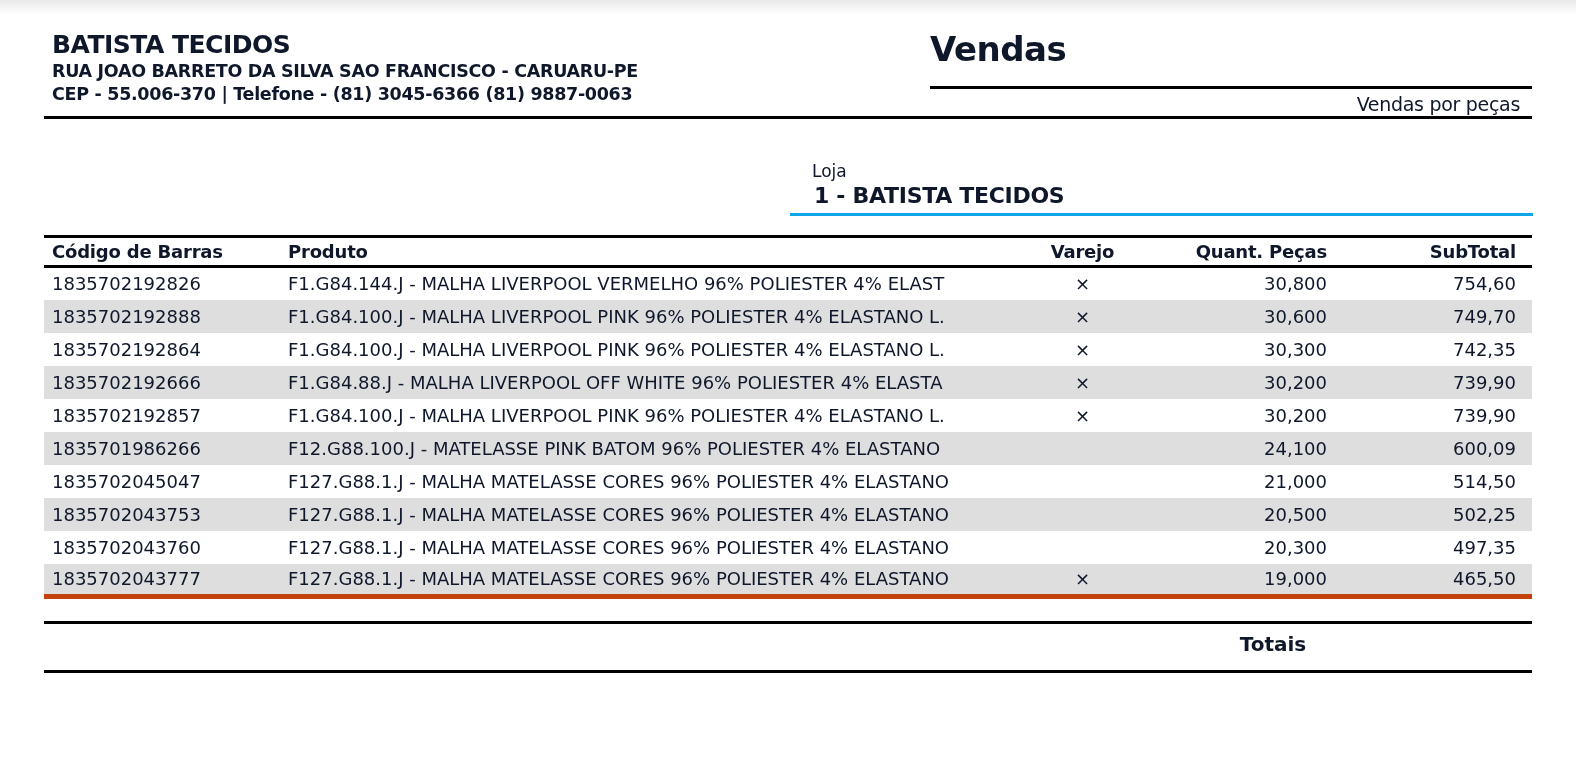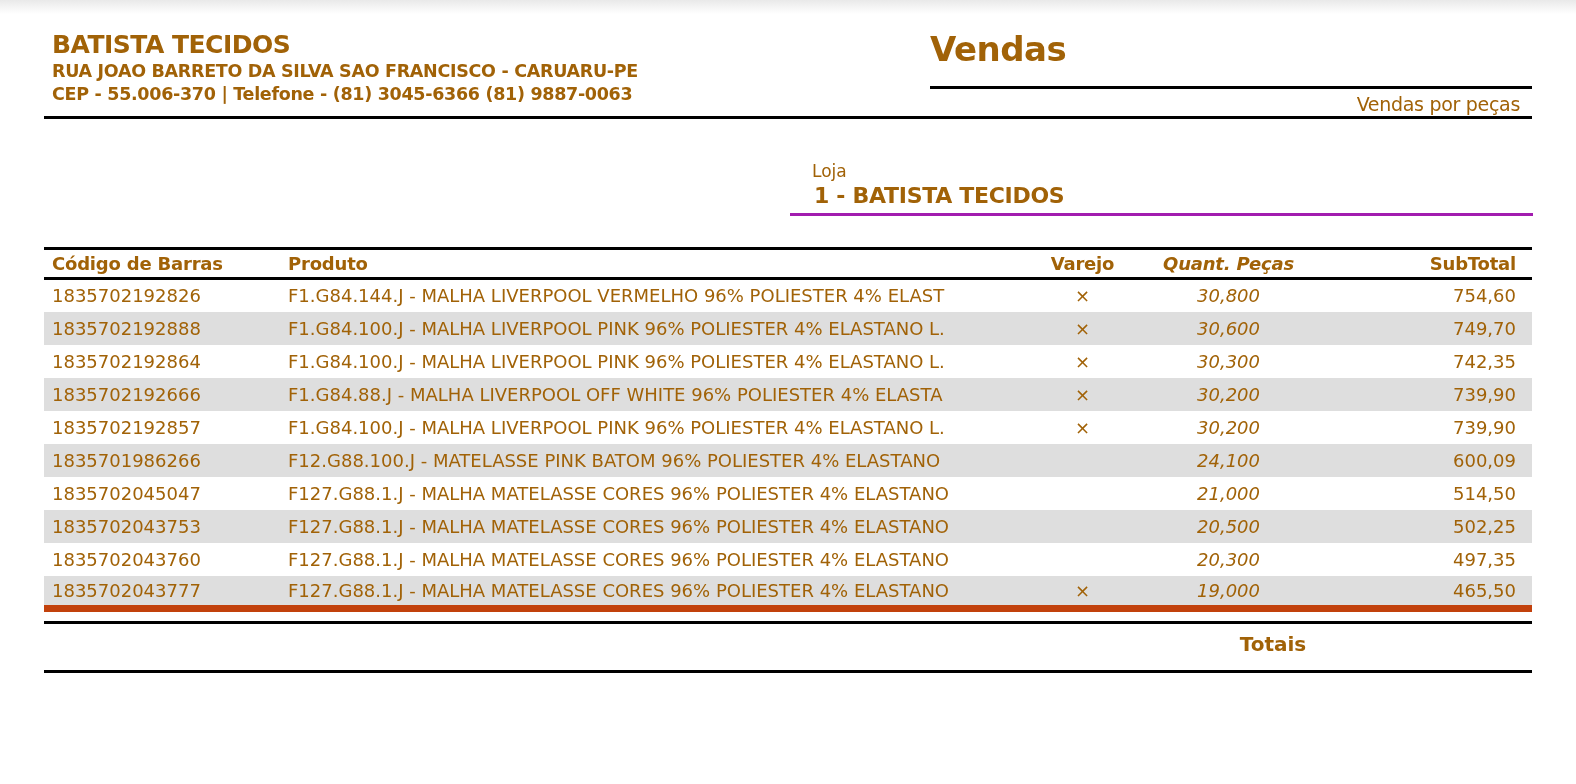--- a/index.html
+++ b/index.html
@@ -2,21 +2,21 @@
 <html><head>
 <meta charset="utf-8">
 <style>
   html, body { margin: 0; padding: 0; background: #ffffff; }
   .page {
     position: relative;
     width: 1576px;
     height: 680px;
     background: #ffffff;
     font-family: "DejaVu Sans", sans-serif;
-    color: #a16207;
+    color: #0f172a;
     overflow: hidden;
   }
   .top-shade {
     position: absolute; left: 0; top: 0; width: 1576px; height: 14px;
     background: linear-gradient(#e9e9e9, #ffffff);
   }
 
   
   .company { position: absolute; left: 52px; top: 30px; }
   .company-name { font-size: 25px; font-weight: bold; line-height: 30px; letter-spacing: -0.5px; }
@@ -24,45 +24,45 @@
   .company-cep { font-size: 17.5px; font-weight: bold; line-height: 23px; letter-spacing: -0.3px; }
 
   
   .report-title-block { position: absolute; left: 930px; top: 28px; width: 602px; }
   .report-title { font-size: 34px; font-weight: bold; line-height: 42px; border-bottom: 3px solid #000; padding-bottom: 16px; letter-spacing: -0.5px; }
   .report-subtitle { font-size: 19px; font-weight: normal; text-align: right; padding-right: 12px; line-height: 24px; margin-top: 3px; letter-spacing: -0.3px; }
 
   .header-rule { position: absolute; left: 44px; top: 116px; width: 1488px; border-top: 3px solid #000; }
 
   
-  .store-block { position: absolute; left: 790px; top: 160px; width: 743px; border-bottom: 3px solid #a21caf; padding-bottom: 4px; }
+  .store-block { position: absolute; left: 790px; top: 160px; width: 743px; border-bottom: 3px solid #0ea5e9; padding-bottom: 4px; }
   .store-label { margin-left: 22px; font-size: 17px; line-height: 22px; }
   .store-value { margin-left: 24px; font-size: 22px; font-weight: bold; line-height: 27px; letter-spacing: -0.3px; }
 
   
   .sales-table {
-    position: absolute; left: 44px; top: 247px; width: 1488px;
+    position: absolute; left: 44px; top: 235px; width: 1488px;
     border-collapse: collapse; table-layout: fixed;
-    border-top: 3px solid #000; border-bottom: 7px solid #c2410c;
+    border-top: 3px solid #000; border-bottom: 5px solid #c2410c;
     font-size: 18px;
   }
   .sales-table col.c1 { width: 244px; }
   .sales-table col.c2 { width: 747px; }
   .sales-table col.c3 { width: 95px; }
   .sales-table col.c4 { width: 197px; }
   .sales-table col.c5 { width: 205px; }
   .sales-table thead tr { height: 30px; border-bottom: 3px solid #000; }
   .sales-table th { font-size: 18px; font-weight: bold; padding: 0; vertical-align: middle; letter-spacing: -0.2px; }
   .sales-table tbody tr { height: 33px; }
   .sales-table tbody tr:nth-child(even) { background: #dedede; }
   .sales-table td { padding: 0; vertical-align: middle; white-space: nowrap; }
   .col-bar  { text-align: left; padding-left: 8px !important; }
   .col-prod { text-align: left; overflow: hidden; }
   .col-var  { text-align: center; }
-  .col-qty  { text-align: center; font-style: italic; }
+  .col-qty  { text-align: right; }
   .col-sub  { text-align: right; padding-right: 16px !important; }
 
   
   .totals {
     position: absolute; left: 44px; top: 621px; width: 1488px; height: 116px;
     border-top: 3px solid #000; border-bottom: 3px solid #000;
   }
   .totals-title { position: absolute; left: 1029px; top: 8px; width: 400px; text-align: center; font-size: 20px; font-weight: bold; }
   .totals-rule { position: absolute; left: 0; right: 0; top: 46px; border-top: 3px solid #000; }
   .totals-qty-label   { position: absolute; left: 972px;  width: 300px; top: 57px; text-align: right; font-size: 18px; }

